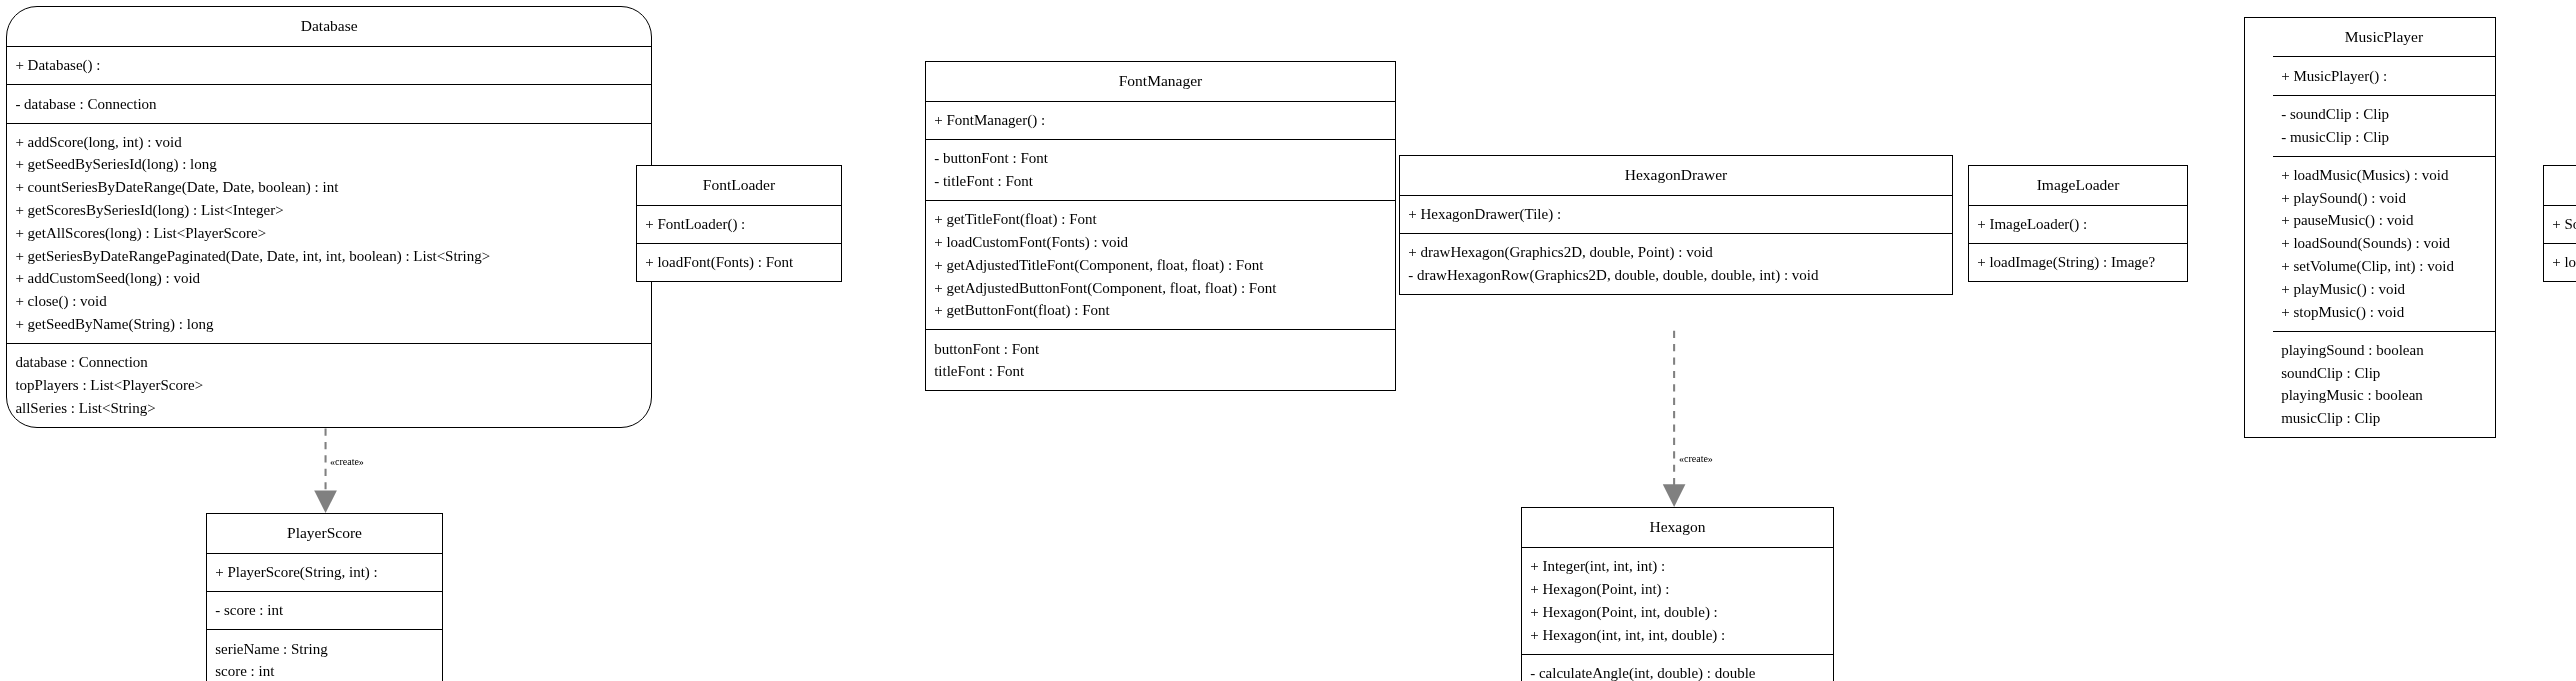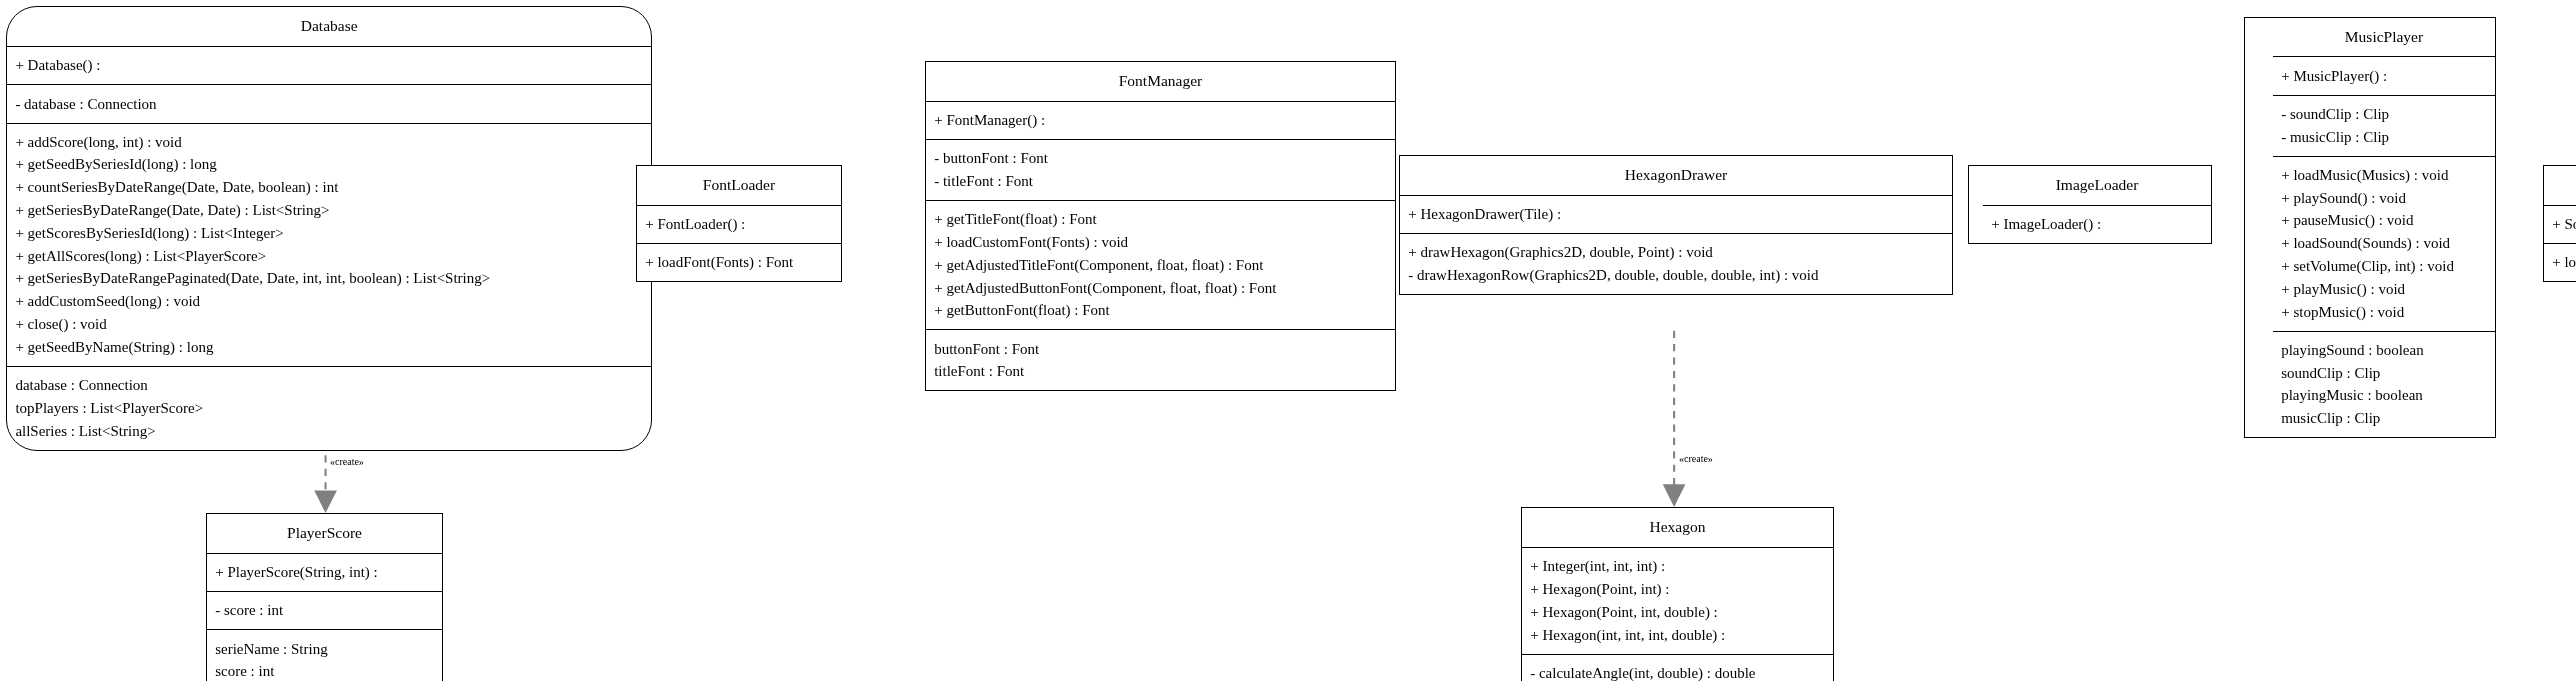--- a/index.html
+++ b/index.html
@@ -84,21 +84,20 @@
     <div class="compartment">
       <div class="member">+ Database() :</div>
     </div>
     <div class="compartment">
       <div class="member">- database : Connection</div>
     </div>
     <div class="compartment">
       <div class="member">+ addScore(long, int) : void</div>
       <div class="member">+ getSeedBySeriesId(long) : long</div>
       <div class="member">+ countSeriesByDateRange(Date, Date, boolean) : int</div>
-      <div class="member">+ getSeriesByDateRange(Date, Date) : List&lt;String&gt;</div>
       <div class="member">+ getScoresBySeriesId(long) : List&lt;Integer&gt;</div>
       <div class="member">+ getAllScores(long) : List&lt;PlayerScore&gt;</div>
       <div class="member">+ getSeriesByDateRangePaginated(Date, Date, int, int, boolean) : List&lt;String&gt;</div>
       <div class="member">+ addCustomSeed(long) : void</div>
       <div class="member">+ close() : void</div>
       <div class="member">+ getSeedByName(String) : long</div>
     </div>
     <div class="compartment">
       <div class="member">database : Connection</div>
       <div class="member">topPlayers : List&lt;PlayerScore&gt;</div>
@@ -169,24 +168,27 @@
       <div class="member">+ Integer(int, int, int) :</div>
       <div class="member">+ Hexagon(Point, int) :</div>
       <div class="member">+ Hexagon(Point, int, double) :</div>
       <div class="member">+ Hexagon(int, int, int, double) :</div>
     </div>
     <div class="compartment">
       <div class="member">- calculateAngle(int, double) : double</div>
     </div>
   </div>
 
-  <div class="uml-class" style="left:1968px; top:165px; width:244px;padding-left:14px;">
+  <div class="uml-class" style="left:1968px; top:165px; width:220px;">
     <div class="compartment class-name">ImageLoader</div>
     <div class="compartment">
       <div class="member">+ ImageLoader() :</div>
+    </div>
+    <div class="compartment">
+      <div class="member">+ loadImage(String) : Image?</div>
     </div>
   </div>
 
   <div class="uml-class" style="left:2244px; top:16.5px; width:252px;padding-left:28px;">
     <div class="compartment class-name">MusicPlayer</div>
     <div class="compartment">
       <div class="member">+ MusicPlayer() :</div>
     </div>
     <div class="compartment">
       <div class="member">- soundClip : Clip</div>

